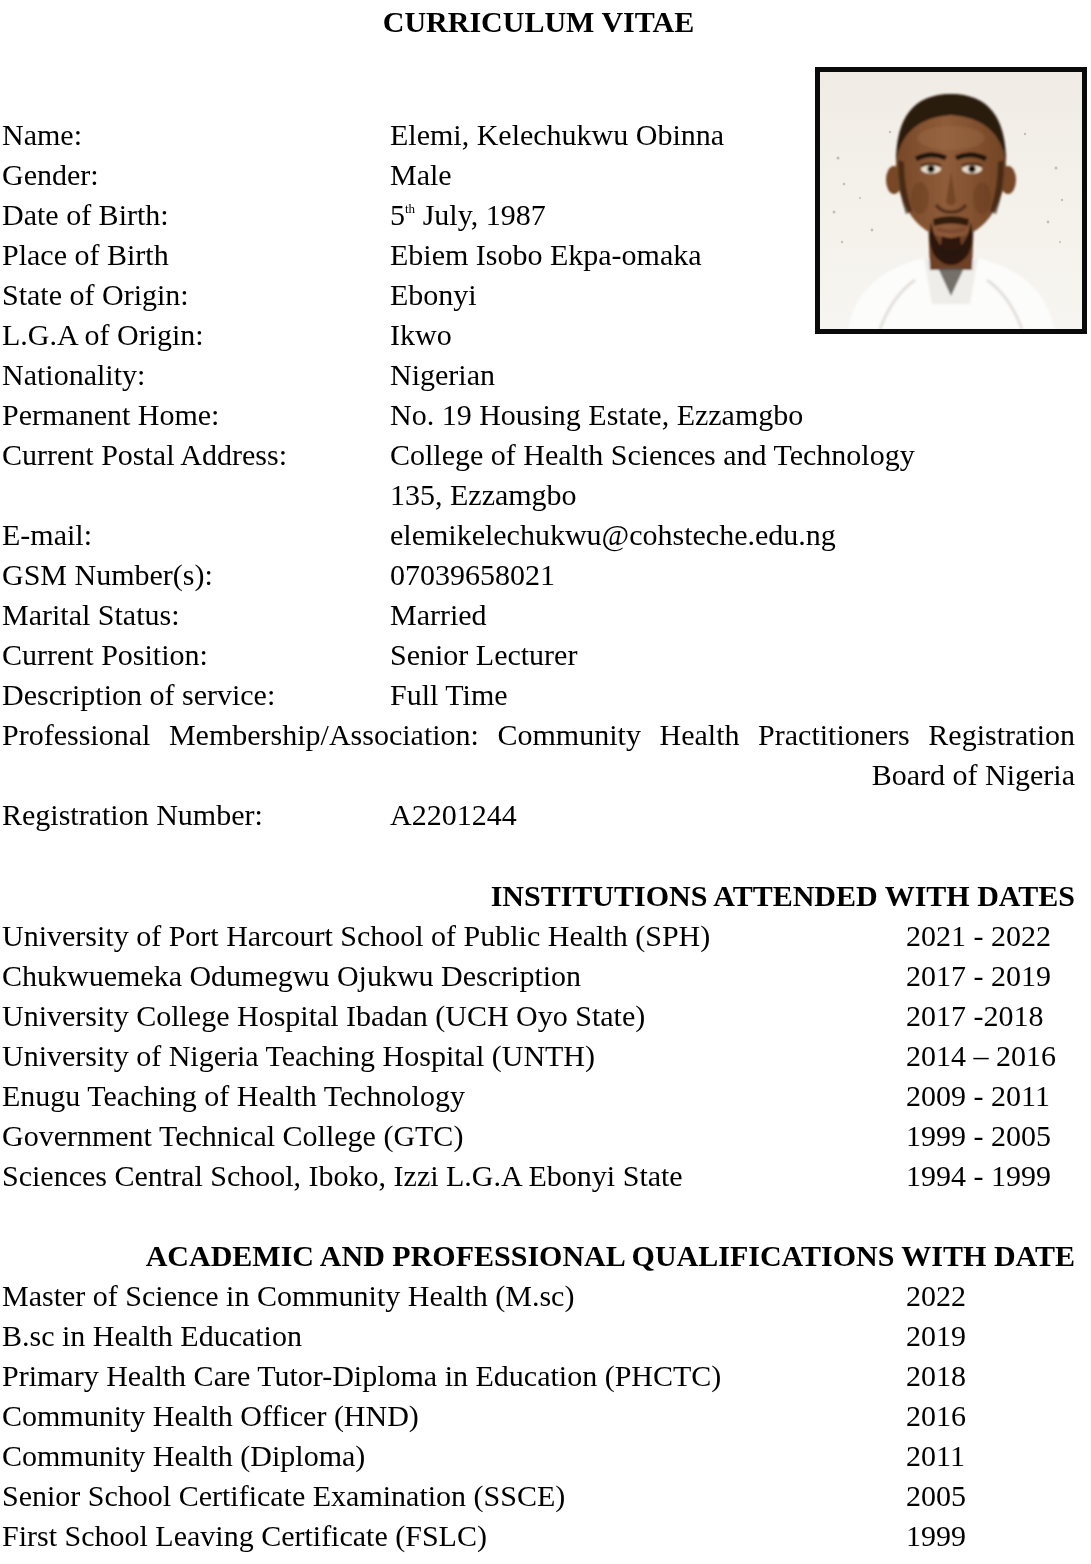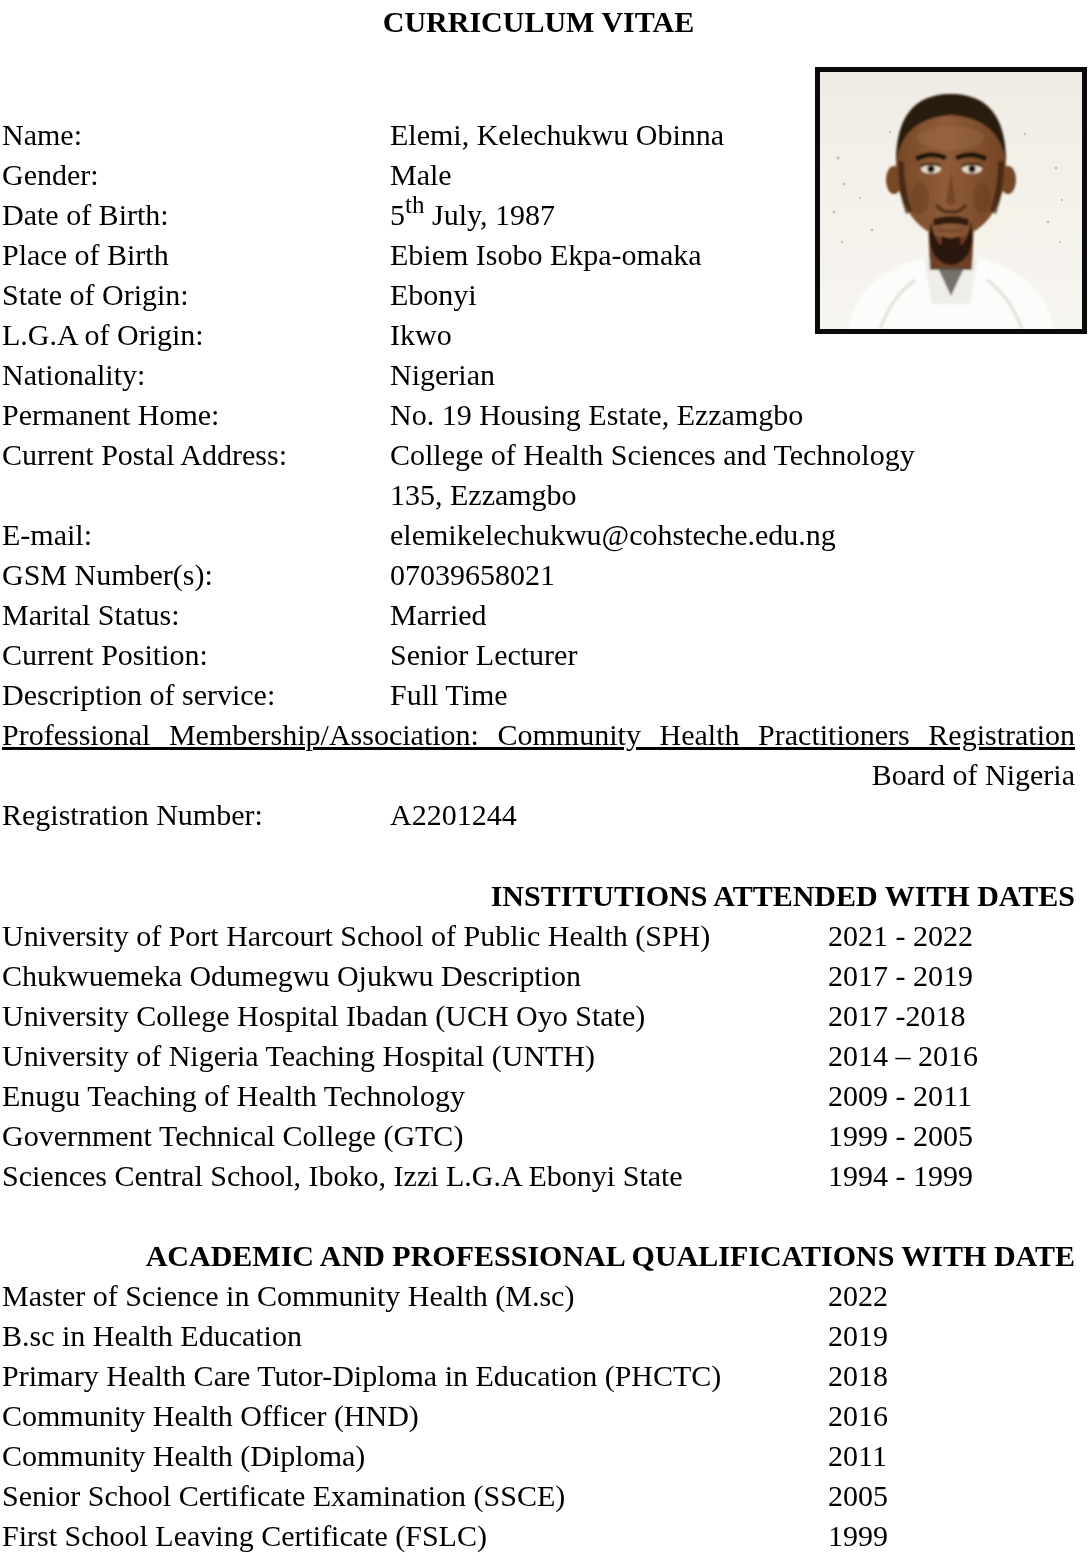--- a/index.html
+++ b/index.html
@@ -15,27 +15,27 @@
     overflow:hidden;
   }
   .title  { text-align:center; font-weight:bold; height:40px; }
   .heading{ font-weight:bold; height:40px; white-space:nowrap;text-align:right; }
   .gap-a  { height:33px; }
   .gap-b  { height:41px; }
   .gap-c  { height:40px; }
 
   .prow { position:relative; height:40px; white-space:nowrap; }
   .prow .val { position:absolute; left:388px; top:0; white-space:nowrap; }
-  .prow sup { font-size:25px; line-height:0; vertical-align:baseline; position:relative; top:-12px;margin-top:12px; }
+  .prow sup { font-size:13px; line-height:0; vertical-align:baseline; position:relative; top:-12px;margin-top:12px; }
 
-  .justify-line { height:40px; text-align:justify; text-align-last:justify;text-decoration:underline; }
+  .justify-line { height:40px; text-align:justify; text-align-last:justify; }
   .center-line  { height:40px; text-align:right; padding-left:100px; }
 
   .irow { position:relative; height:40px; white-space:nowrap; }
-  .irow .dates { position:absolute; left:826px; top:0; white-space:nowrap; }
+  .irow .dates { position:absolute; left:904px; top:0; white-space:nowrap; }
 
   .photo-frame {
     position:absolute; left:815px; top:67px;
     width:272px; height:267px;
     border:5px solid #0a0a0a;
     box-sizing:border-box;
     background:#f3f0ea;
   }
   .photo-frame svg { display:block; width:100%; height:100%; }
 </style>

